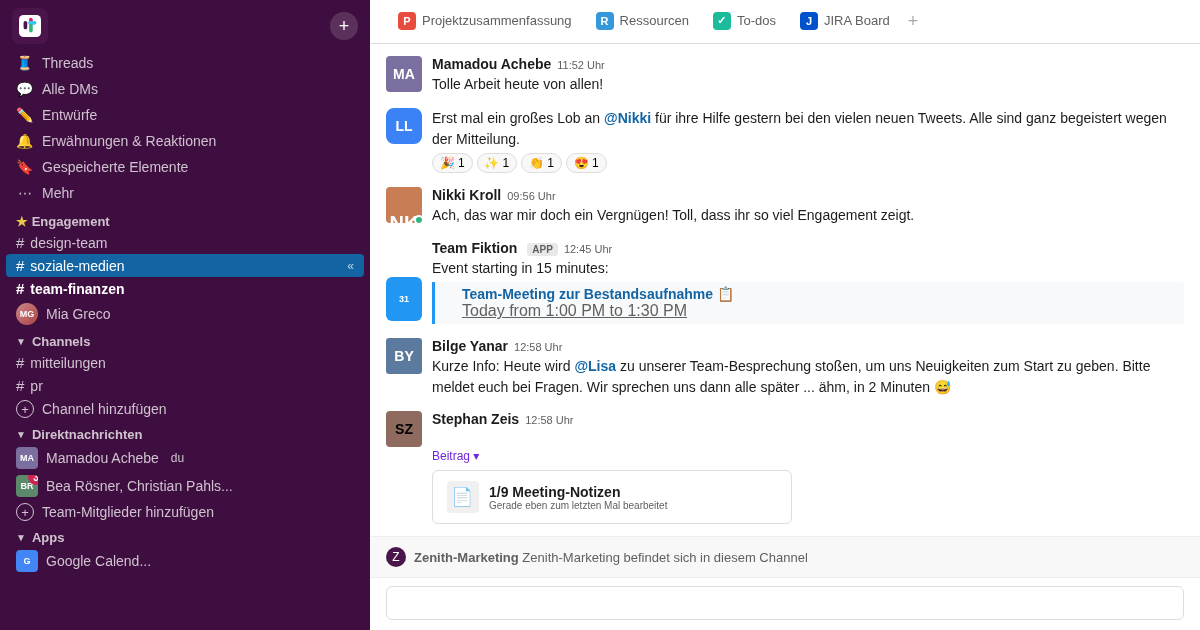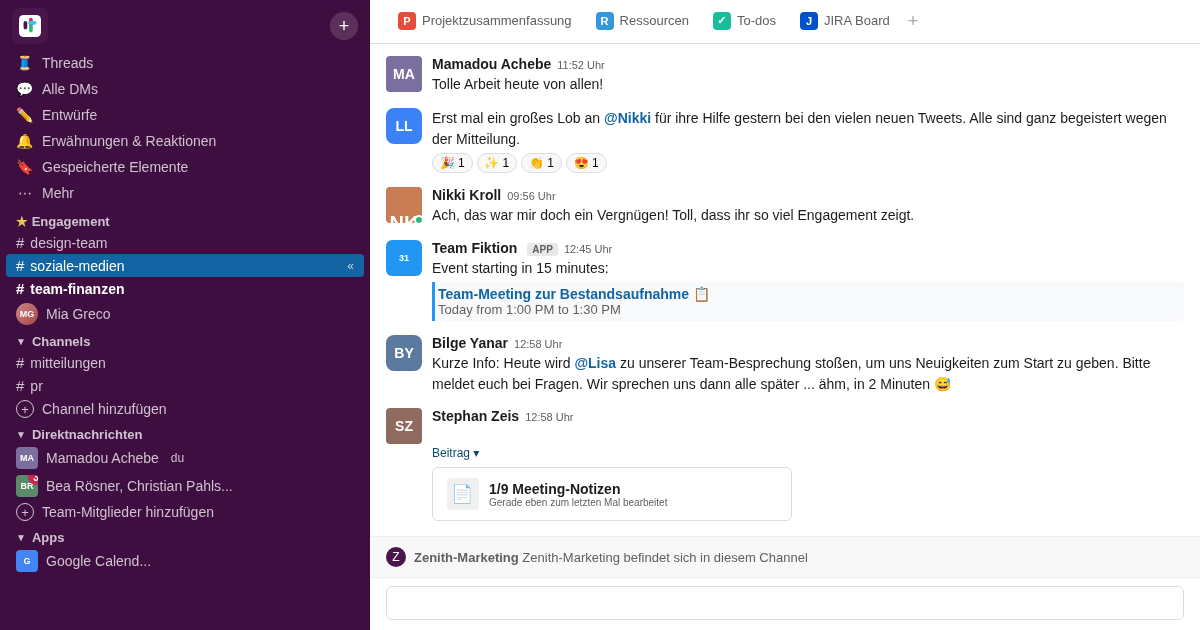--- a/index.html
+++ b/index.html
@@ -178,39 +178,40 @@
     .msg-body { flex: 1; min-width: 0; }
     .msg-header { display: flex; align-items: baseline; gap: 6px; margin-bottom: 2px; }
     .msg-author { font-weight: 700; font-size: 14px; color: #1d1c1d; }
     .msg-time { font-size: 11px; color: #616061; }
     .msg-text { font-size: 14px; color: #1d1c1d; line-height: 1.46; }
     .msg-text .mention { color: #1264a3; font-weight: 600; }
     .reactions { display: flex; gap: 4px; margin-top: 4px; flex-wrap: wrap; }
     .reaction { display: flex; align-items: center; gap: 3px; background: #f8f8f8; border: 1px solid #ddd; border-radius: 12px; padding: 2px 7px; font-size: 12px; cursor: pointer; }
     .app-badge { background: #e8e8e8; color: #616061; font-size: 10px; font-weight: 700; padding: 1px 5px; border-radius: 3px; margin-left: 4px; }
     .calendar-icon-box {
-      width: 36px; height: 36px;
+      width: 36px; height: 44px;
       background: #2196f3;
       border-radius: 6px;
       display: flex; flex-direction: column; align-items: center; justify-content: center;
       color: white;
       font-size: 9px;
       font-weight: bold;
       flex-shrink: 0;
+      margin-top: 37px;
     }
     .event-card {
       border-left: 3px solid #2196f3;
-      padding: 4px 3px;
+      padding: 4px 27px;
       margin-top: 4px;
       background: #f8f9fa;
       border-radius: 0 4px 4px 0;
     }
     .event-title { color: #1264a3; font-size: 14px; font-weight: 600; }
-    .event-time { font-size: 13px; color: #616061; }
-    .beitrag-link { color: #0c4a6e; font-size: 12px; cursor: pointer; display: inline-flex; align-items: center; gap: 3px; margin-top: 20px; }
+    .event-time { font-size: 16px; color: #616061; text-decoration: underline; }
+    .beitrag-link { color: #6d28d9; font-size: 12px; cursor: pointer; display: inline-flex; align-items: center; gap: 3px; margin-top: 20px; }
     .notes-card {
       border: 1px solid #ddd;
       border-radius: 6px;
       padding: 10px 14px;
       margin-top: 6px;
       display: flex;
       align-items: center;
       gap: 10px;
       max-width: 360px;
     }
@@ -467,35 +468,35 @@
         </div>
         <div class="msg-text">Event starting in 15 minutes:</div>
         <div class="event-card">
           <div class="event-title">Team-Meeting zur Bestandsaufnahme 📋</div>
           <div class="event-time">Today from 1:00 PM to 1:30 PM</div>
         </div>
       </div>
     </div>
 
     <div class="message-row">
-      <div class="avatar-md" style="background:#5c7a9e;border-radius:8px;">
+      <div class="avatar-md" style="background:#5c7a9e;border-radius:3px;">
         <span style="font-size:14px;font-weight:bold;color:white;">BY</span>
       </div>
       <div class="msg-body">
         <div class="msg-header">
           <span class="msg-author">Bilge Yanar</span>
           <span class="msg-time">12:58 Uhr</span>
         </div>
         <div class="msg-text">Kurze Info: Heute wird <span class="mention">@Lisa</span> zu unserer Team-Besprechung stoßen, um uns Neuigkeiten zum Start zu geben. Bitte meldet euch bei Fragen. Wir sprechen uns dann alle später ... ähm, in 2 Minuten 😅</div>
       </div>
     </div>
 
     <div class="message-row">
       <div class="avatar-md" style="background:#8e6b5e;border-radius:4px;">
-        <span style="font-size:14px;font-weight:bold;color:#ffffff;">SZ</span>
+        <span style="font-size:14px;font-weight:bold;color:#000000;">SZ</span>
       </div>
       <div class="msg-body">
         <div class="msg-header">
           <span class="msg-author">Stephan Zeis</span>
           <span class="msg-time">12:58 Uhr</span>
         </div>
         <div class="beitrag-link">Beitrag ▾</div>
         <div class="notes-card">
           <div class="doc-icon">📄</div>
           <div>

